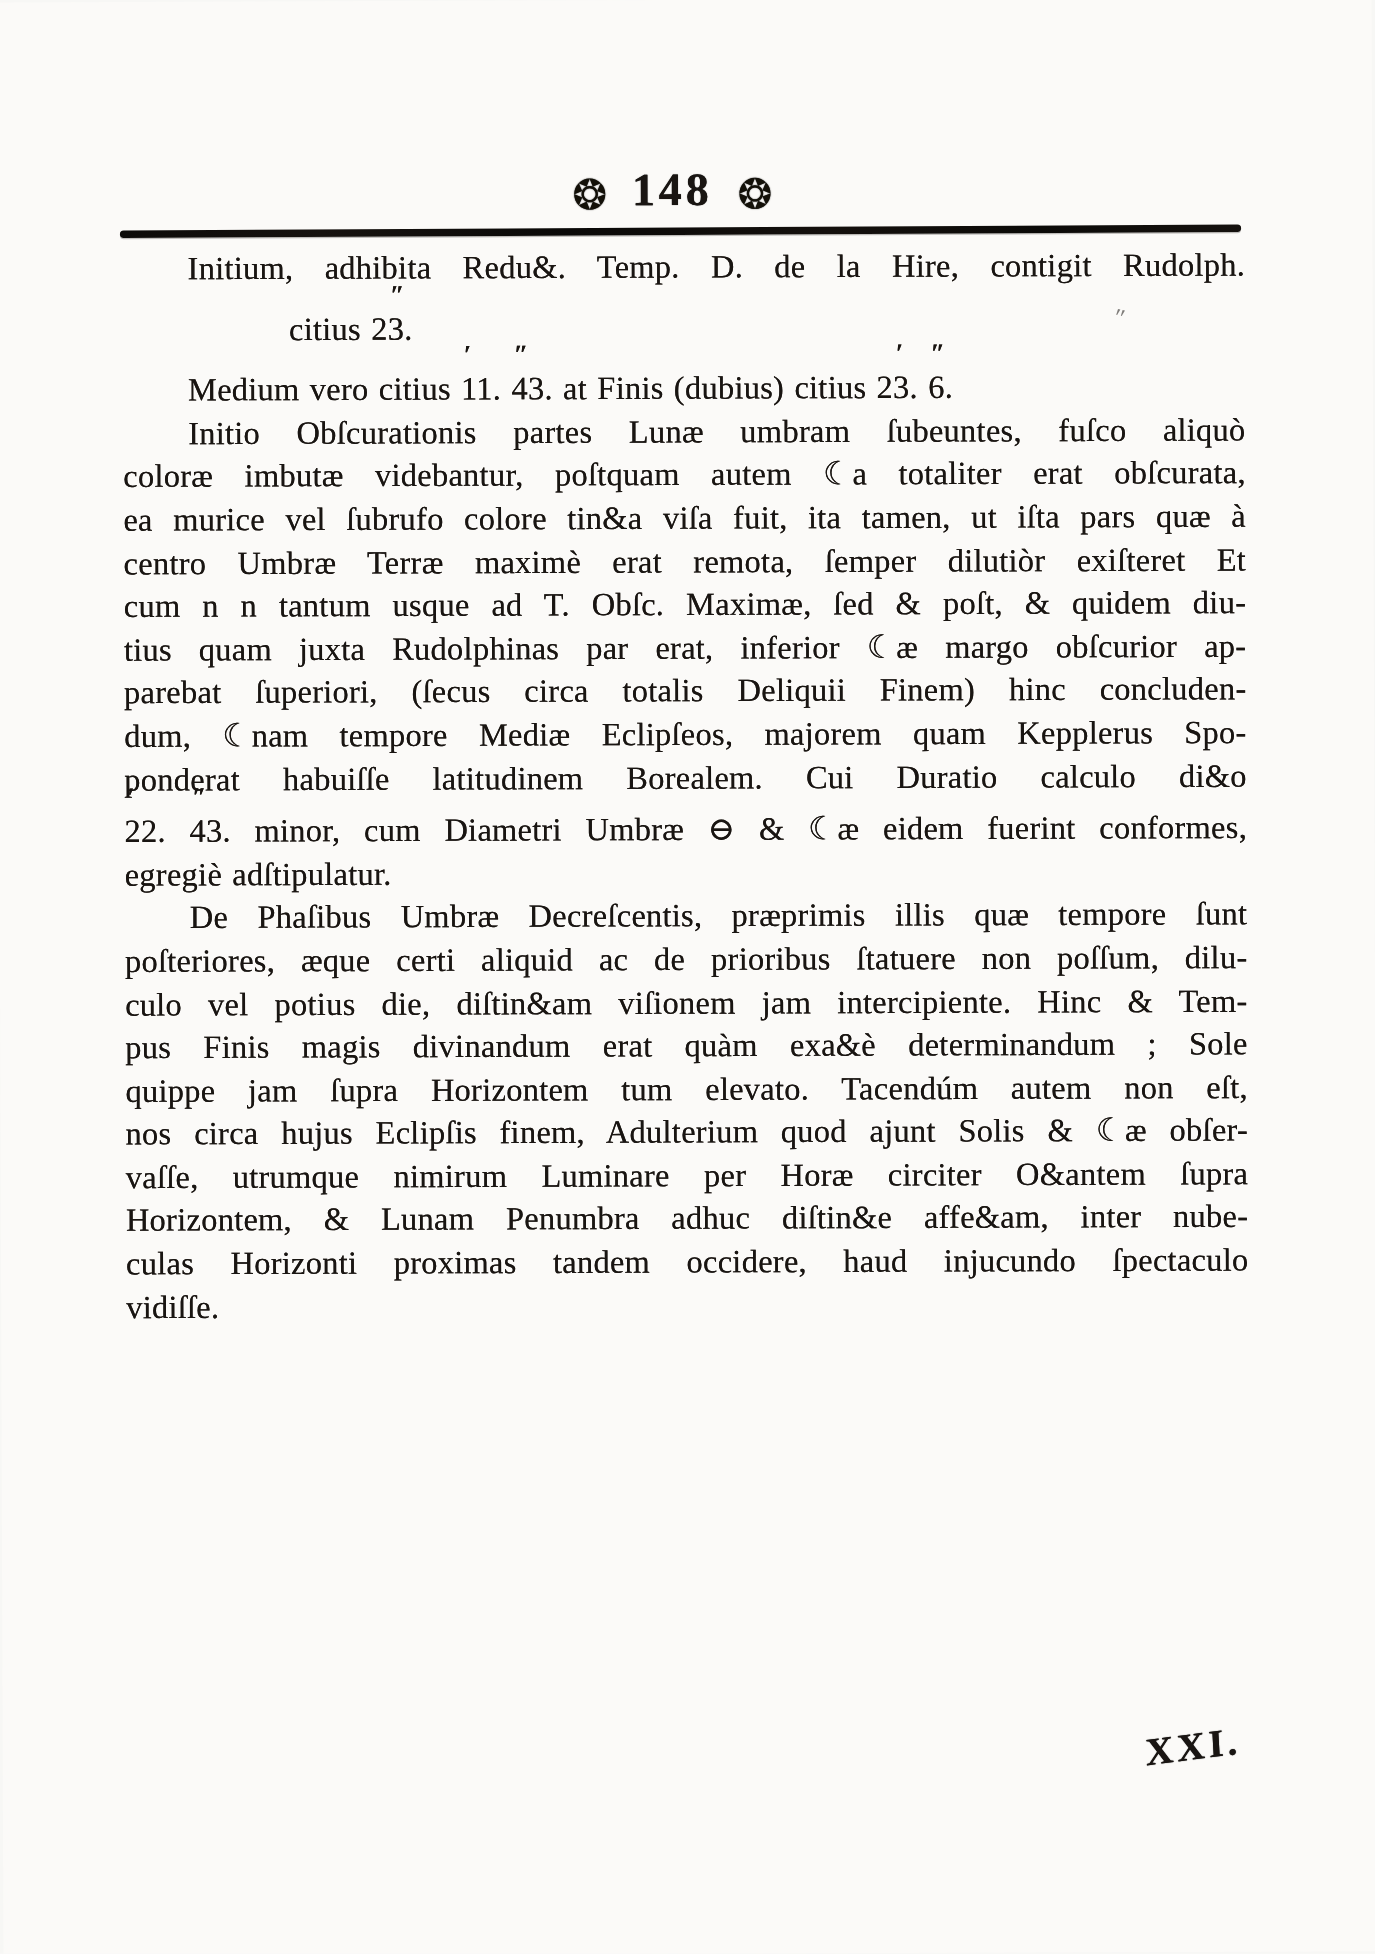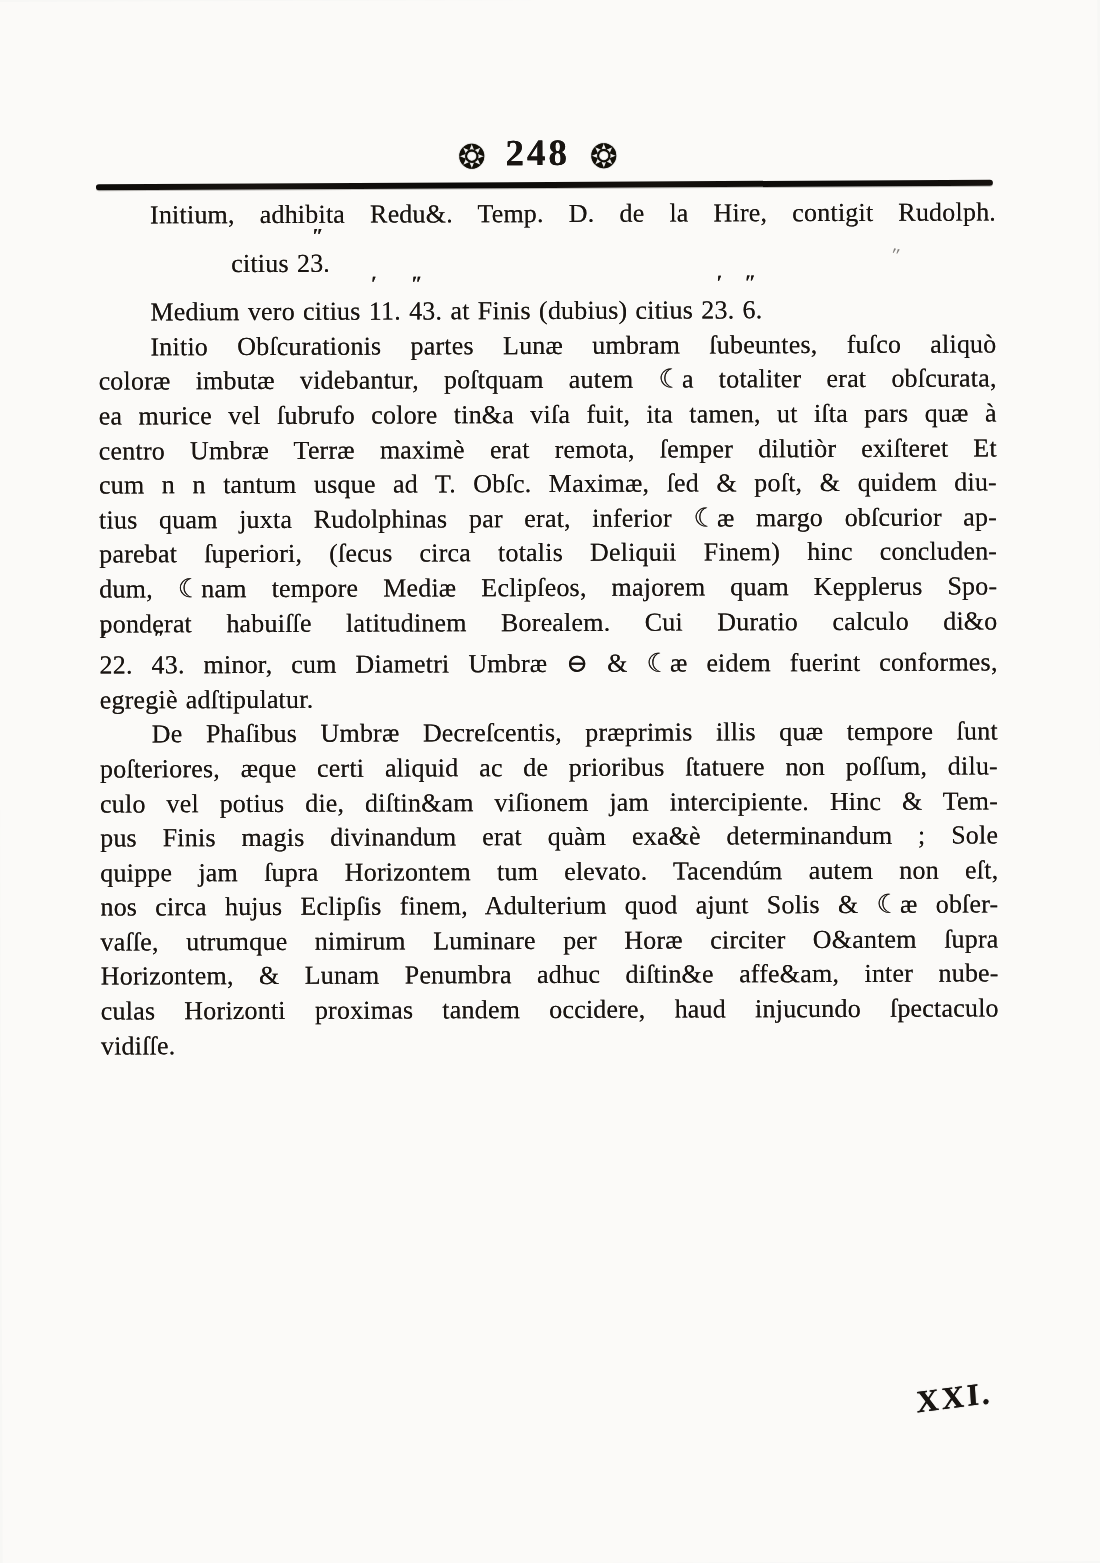--- a/index.html
+++ b/index.html
@@ -77,21 +77,21 @@
     font-size:20px;opacity:0.55;
     transform:rotate(12deg);
   }
 </style>
 </head>
 <body>
 
 <div id="scan-page">
 
   <div class="header">
-    <span class="fleuron">❂</span><span class="pagenum">248</span><span class="fleuron">❂</span>
+    <span class="fleuron">❂</span><span class="pagenum">148</span><span class="fleuron">❂</span>
   </div>
 
   <div class="rule"></div>
 
   <div class="stray">″</div>
 
   <div id="text-block">
       <div>
         <div class="line just indent">Initium, adhibita Redu&amp;. Temp. D. de la Hire, contigit Rudolph.</div>
         <div class="line hang gap">citius 2<span class="ov"><span class="mk">″</span>3.</span></div>

